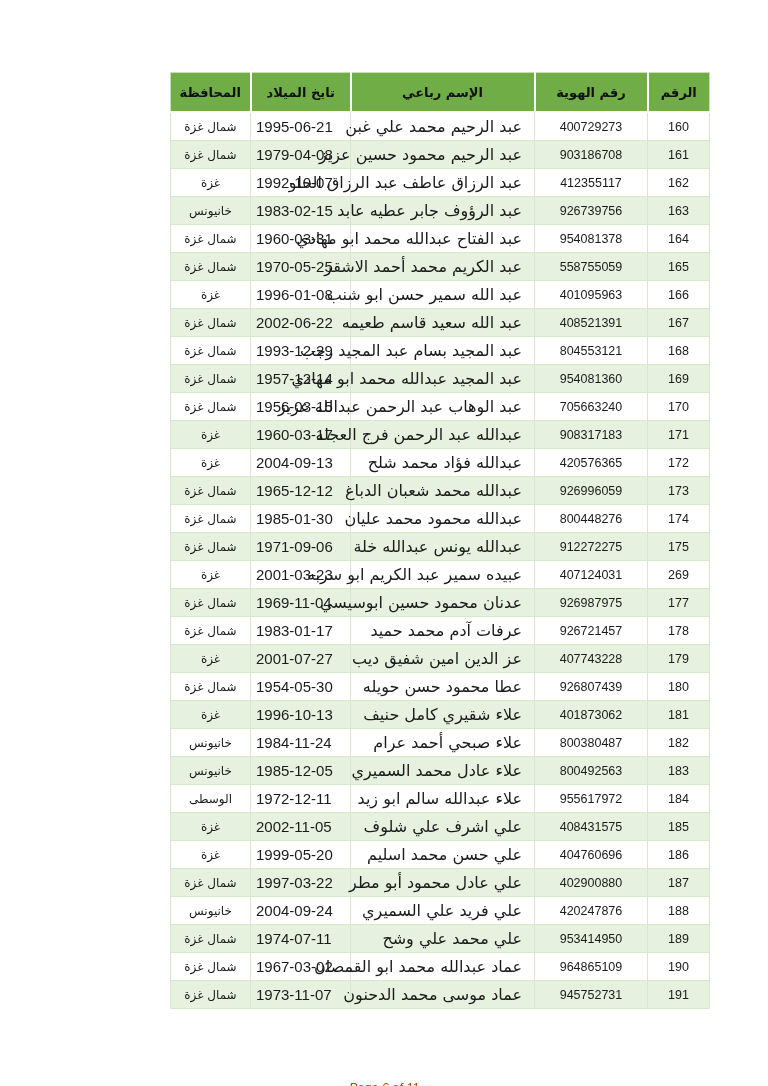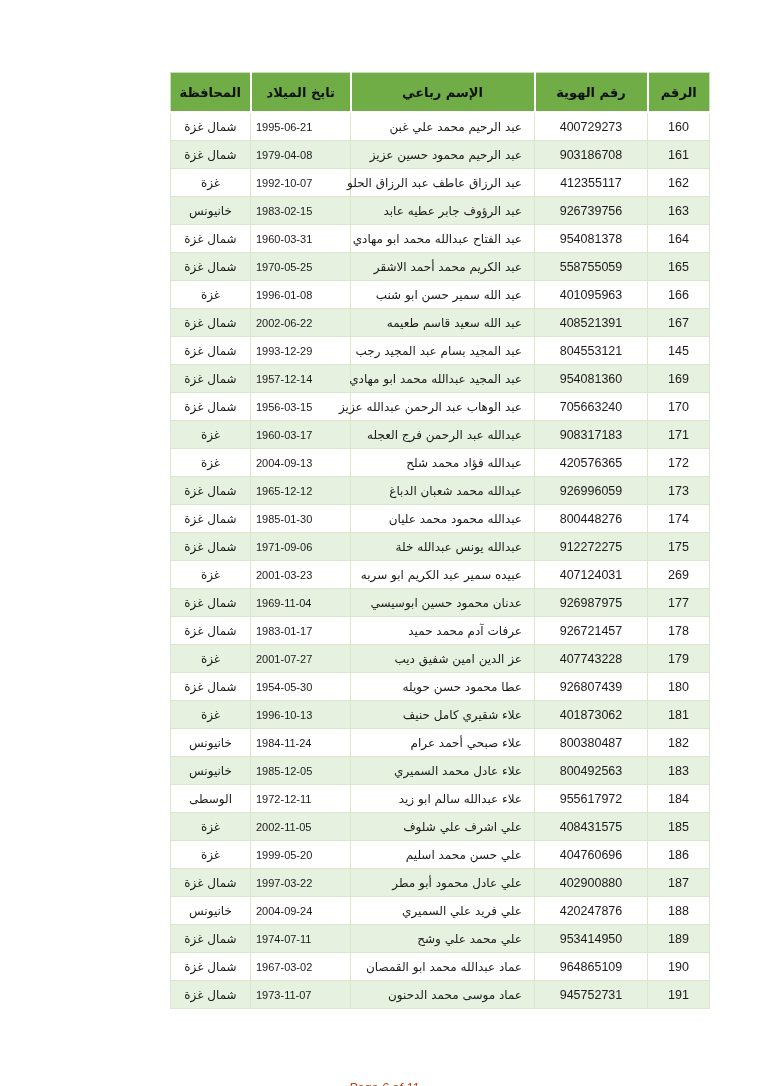--- a/index.html
+++ b/index.html
@@ -55,22 +55,22 @@
     height: 27px;
     padding: 0;
     border: 1px solid #d9e7cc;
     background: #ffffff;
     white-space: nowrap;
     text-align: center;
     vertical-align: middle;
   }
   tbody tr:nth-child(even) td { background: #e7f1df; }
 
-  td.cell-name { text-align: right; padding-right: 12px; font-size: 12px; }
-  td.cell-dob  { text-align: left; padding-left: 5px; font-family: "Liberation Sans", sans-serif; font-size: 11px; }
+  td.cell-name { text-align: right; padding-right: 12px; font-size: 16px; }
+  td.cell-dob  { text-align: left; padding-left: 5px; font-family: "Liberation Sans", sans-serif; font-size: 15px; }
   td.cell-num, td.cell-id { font-family: "Liberation Sans", sans-serif; font-size: 12.5px; }
 
   .footer {
     position: absolute;
     top: 1081px;
     left: 0;
     width: 768px;
     text-align: center;
     font-family: "Liberation Sans", sans-serif;
     font-size: 12.5px;
@@ -150,21 +150,21 @@
           <td class="cell-gov">غزة</td>
         </tr>
         <tr>
           <td class="cell-num">167</td>
           <td class="cell-id">408521391</td>
           <td class="cell-name">عبد الله سعيد قاسم طعيمه</td>
           <td class="cell-dob">2002-06-22</td>
           <td class="cell-gov">شمال غزة</td>
         </tr>
         <tr>
-          <td class="cell-num">145</td>
+          <td class="cell-num">168</td>
           <td class="cell-id">804553121</td>
           <td class="cell-name">عبد المجيد بسام عبد المجيد رجب</td>
           <td class="cell-dob">1993-12-29</td>
           <td class="cell-gov">شمال غزة</td>
         </tr>
         <tr>
           <td class="cell-num">169</td>
           <td class="cell-id">954081360</td>
           <td class="cell-name">عبد المجيد عبدالله محمد ابو مهادي</td>
           <td class="cell-dob">1957-12-14</td>

